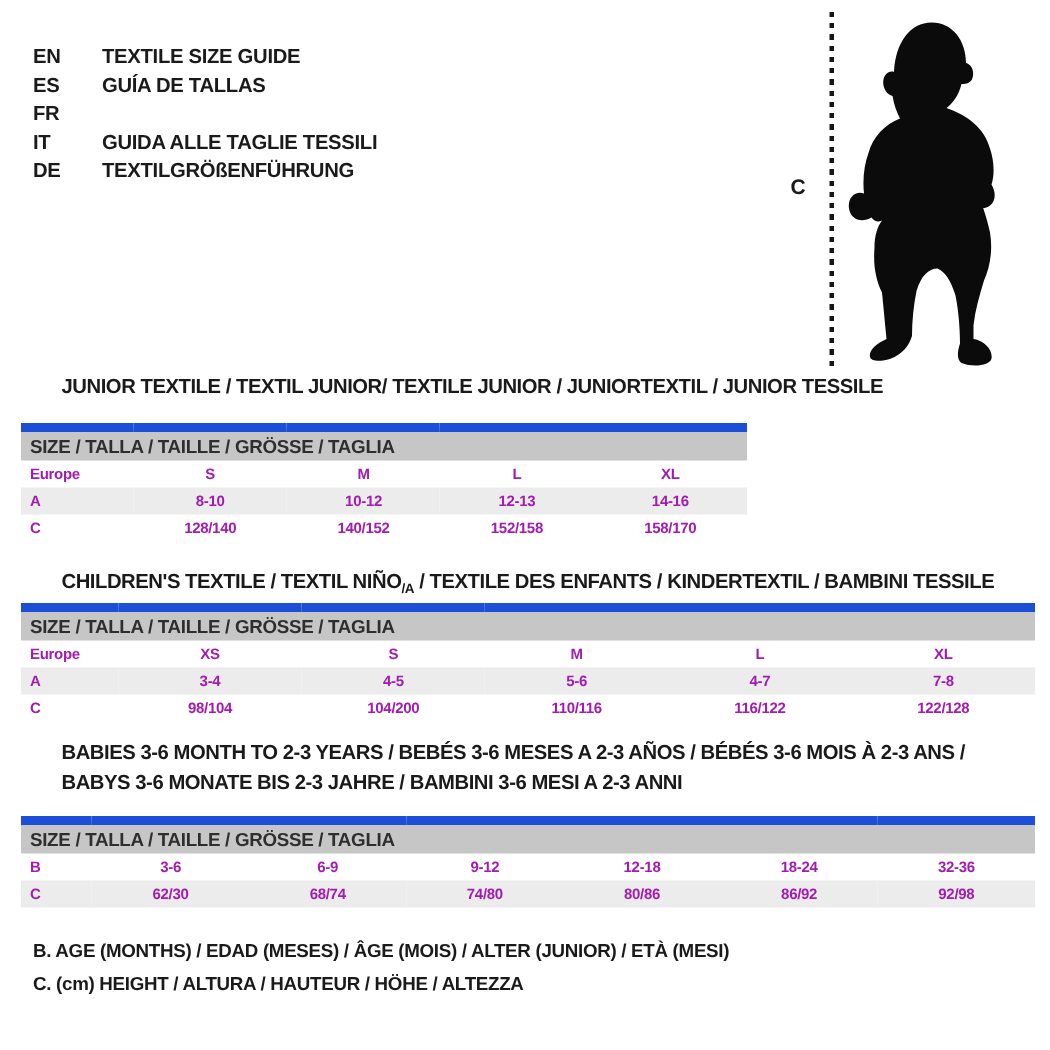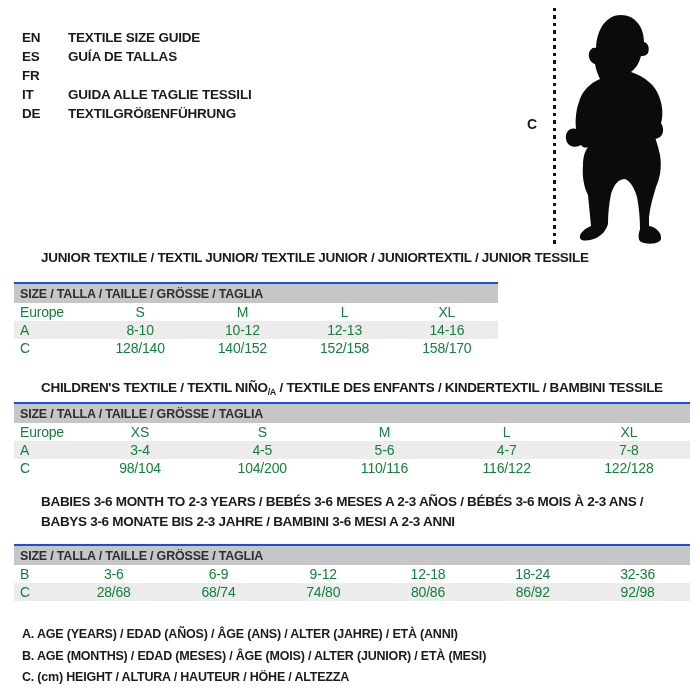--- a/index.html
+++ b/index.html
@@ -17,24 +17,24 @@
     background:repeating-linear-gradient(to bottom,#161616 0 3.5px,transparent 3.5px 7.5px);}
   .measure-label{position:absolute;left:527px;top:116px;font-size:14px;font-weight:700;}
   .toddler{position:absolute;left:559px;top:7px;}
 
   
   .sec-title{position:absolute;left:15px;font-size:13.5px;font-weight:700;letter-spacing:-0.3px;white-space:nowrap;margin-left:26px;}
   .sec-title .subscript{font-size:9px;vertical-align:-3px;}
 
   
   table.size-table{position:absolute;border-collapse:collapse;table-layout:fixed;}
-  table.size-table th{background:#c6c6c6;border-top:2px solid #1d4ed8;text-align:left;
+  table.size-table th{background:#c6c6c6;border-top:6px solid #1d4ed8;text-align:left;
     font-size:12.5px;font-weight:700;color:#2e2e2e;letter-spacing:-0.2px;
     height:17px;padding:1px 0 1px 6px;}
-  table.size-table td{font-size:14px;font-weight:400;letter-spacing:-0.2px;color:#15803d;
+  table.size-table td{font-size:10px;font-weight:700;letter-spacing:-0.2px;color:#a21caf;
     text-align:center;height:18px;padding:0;}
   table.size-table td.row-label{text-align:left;padding-left:6px;}
   table.size-table tr.shaded td{background:#ececec;}
 
   #junior-table{left:14px;top:282px;width:484px;}
   #children-table{left:14px;top:402px;width:676px;}
   #babies-table{left:14px;top:544px;width:676px;}
   #junior-title{top:250px;}
   #children-title{top:380px;}
   #babies-title{top:492px;line-height:20px;}
@@ -219,29 +219,28 @@
         <td class="row-label">B</td>
         <td>3-6</td>
         <td>6-9</td>
         <td>9-12</td>
         <td>12-18</td>
         <td>18-24</td>
         <td>32-36</td>
       </tr>
       <tr class="shaded">
         <td class="row-label">C</td>
-        <td>28/68</td>
+        <td>62/30</td>
         <td>68/74</td>
         <td>74/80</td>
         <td>80/86</td>
         <td>86/92</td>
         <td>92/98</td>
       </tr>
     </tbody>
   </table>
 
   <div class="notes">
-    <div class="note-line">A. AGE (YEARS) / EDAD (AÑOS) / ÂGE (ANS) / ALTER (JAHRE) / ETÀ (ANNI)</div>
     <div class="note-line">B. AGE (MONTHS) / EDAD (MESES) / ÂGE (MOIS) / ALTER (JUNIOR) / ETÀ (MESI)</div>
     <div class="note-line">C. (cm) HEIGHT / ALTURA / HAUTEUR / HÖHE / ALTEZZA</div>
   </div>
 
 </div>
 
 </body></html>

